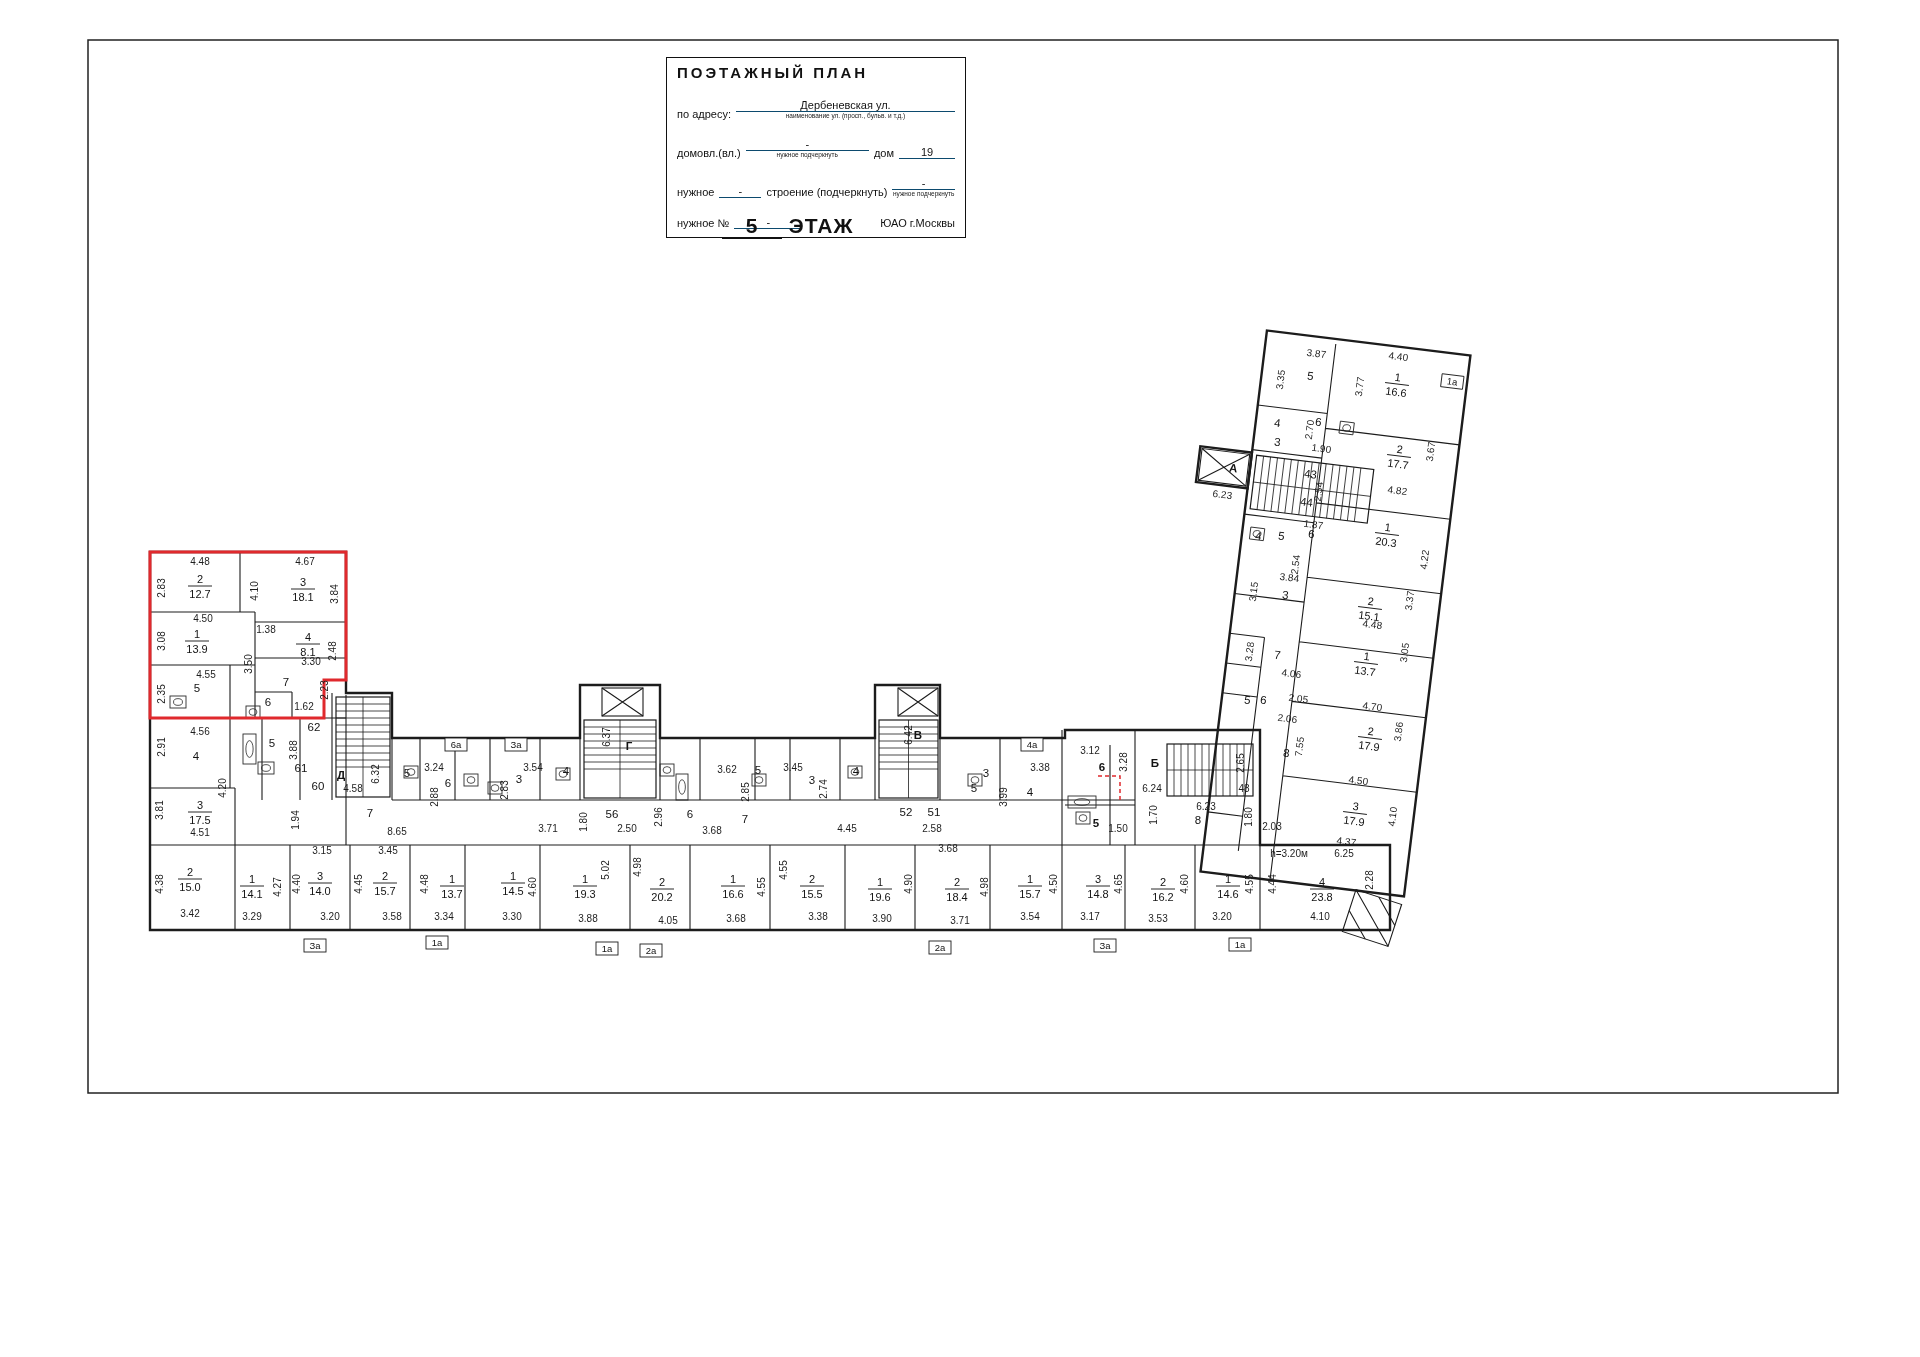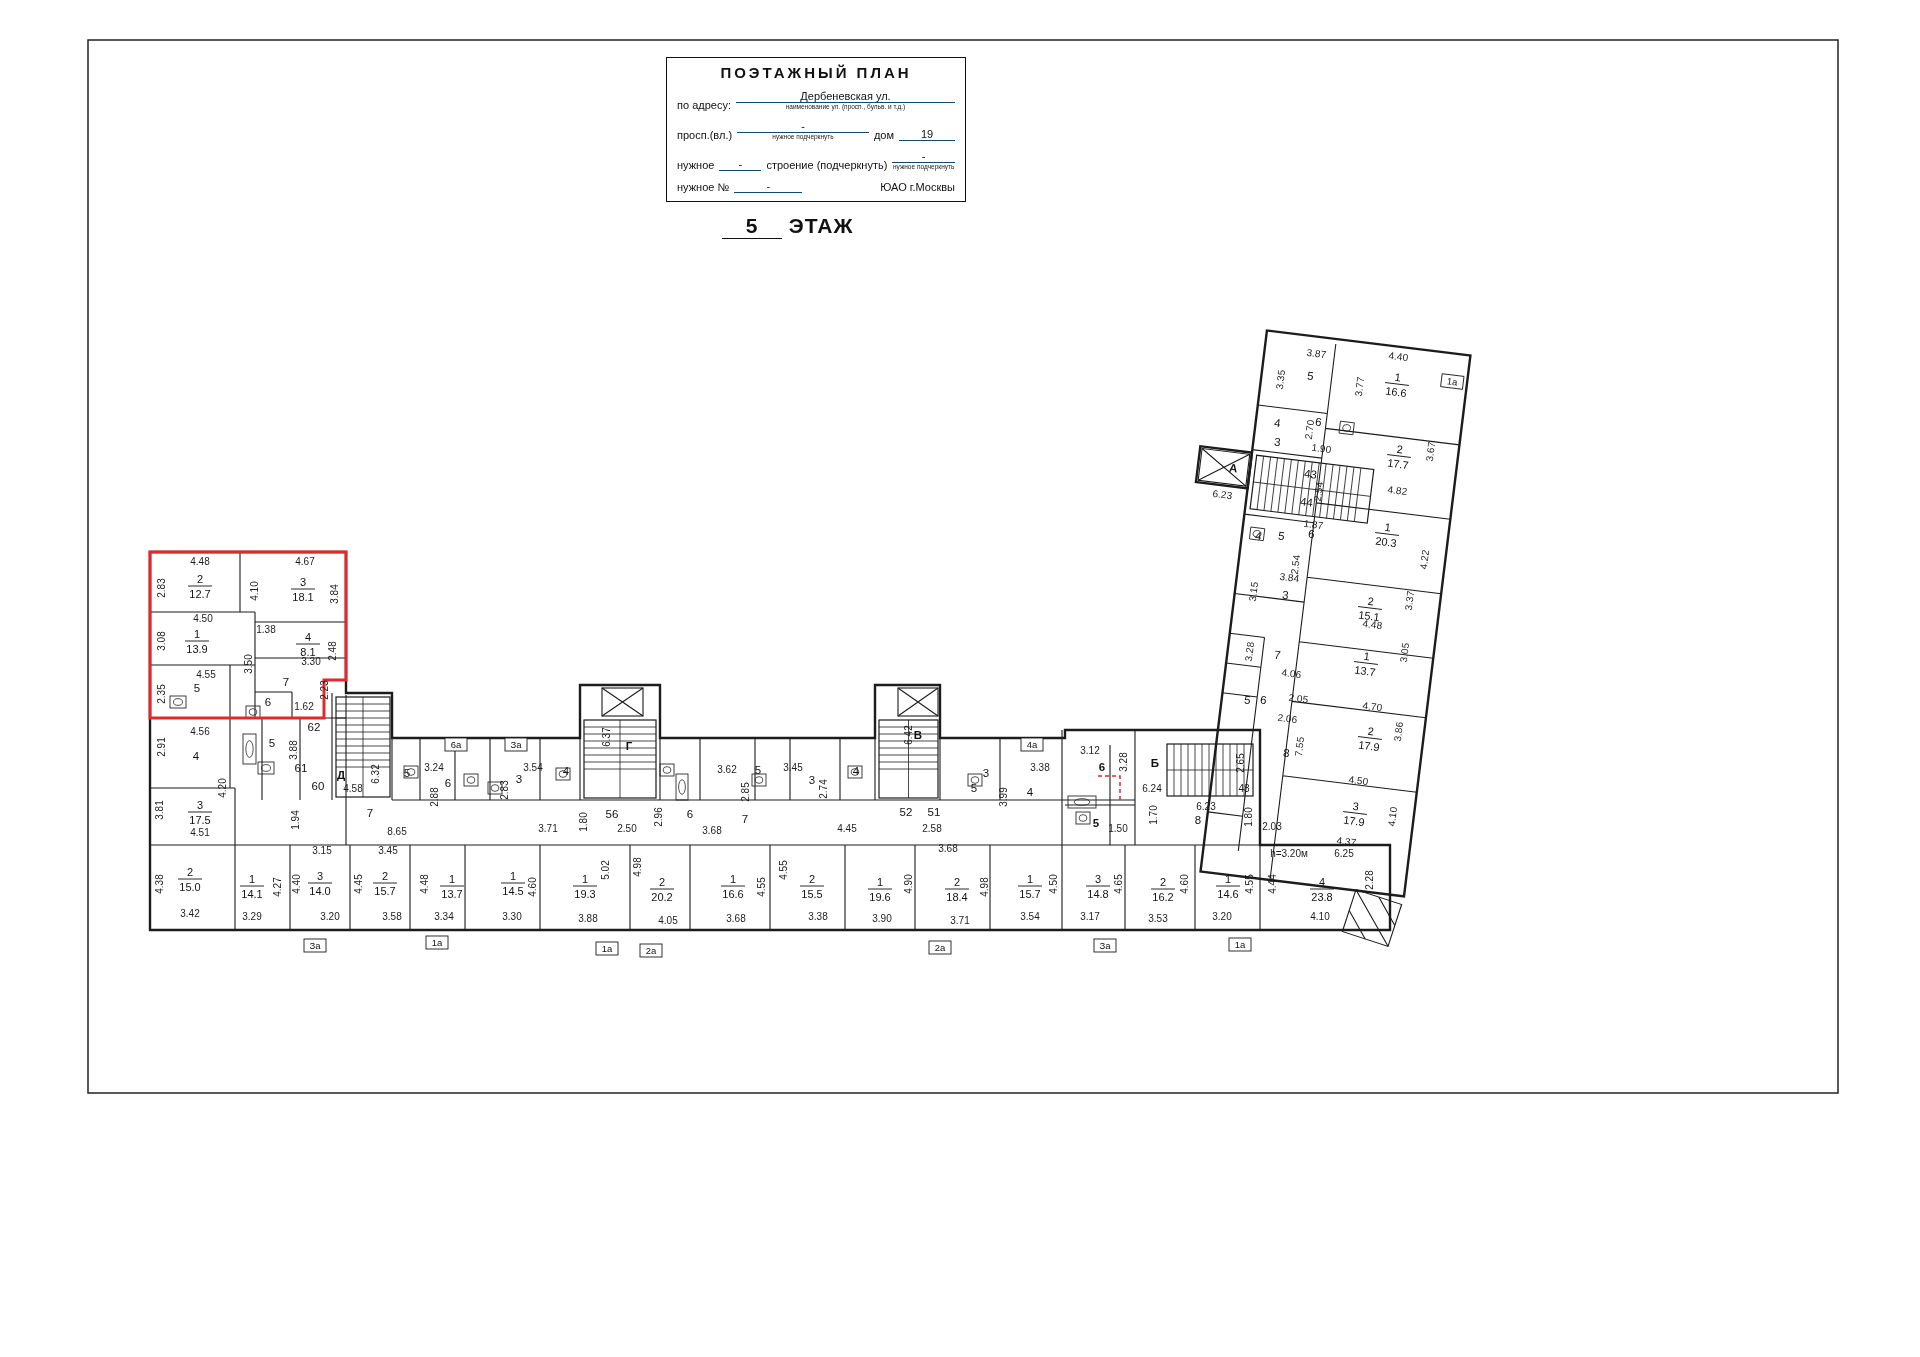--- a/index.html
+++ b/index.html
@@ -19,22 +19,22 @@
   text{font-family:"Liberation Sans",sans-serif;}
   .rm{font-size:11px;text-anchor:middle;fill:#131313;}
   .frac{stroke:#131313;stroke-width:0.9;}
   .dim{font-size:10px;text-anchor:middle;fill:#1d1d1d;}
   .lb{font-size:11.5px;text-anchor:middle;fill:#131313;}
   .tag{font-size:9.5px;text-anchor:middle;fill:#131313;}
   .tagbox{fill:#fff;stroke:#1c1c1c;stroke-width:0.9;}
   
   .titleblock{position:absolute;left:666px;top:57px;width:300px;border:1.6px solid #111;
       padding:6px 10px 8px 10px;font-size:11px;box-sizing:border-box;background:#fff;}
-  .tb-title{text-align:center;font-weight:bold;font-size:15px;letter-spacing:3px;margin-bottom:8px;}
-  .tb-row{display:flex;align-items:flex-end;gap:5px;margin-top:9px;}
+  .tb-title{font-weight:bold;font-size:15px;letter-spacing:3px;margin-bottom:8px;}
+  .tb-row{display:flex;align-items:flex-end;gap:5px;margin-top:18px;}
   .ub{border-bottom:1px solid #0c4a6e;text-align:center;padding:0 4px;min-width:26px;display:inline-block;}
   .col{display:inline-flex;flex-direction:column;flex:1;}
   .sub{font-size:6.5px;line-height:8px;text-align:center;color:#222;}
   .sp{flex:1;}
   .floor-heading{position:absolute;left:722px;top:214px;font-size:21px;font-weight:bold;letter-spacing:1px;}
   .fnum{display:inline-block;min-width:60px;text-align:center;border-bottom:1.8px solid #111;}
 </style>
 </head>
 <body>
 
@@ -43,21 +43,21 @@
   <div class="titleblock">
     <div class="tb-title">ПОЭТАЖНЫЙ ПЛАН</div>
     <div class="tb-row">
       <span>по адресу:</span>
       <span class="col">
         <span class="ub">Дербеневская ул.</span>
         <span class="sub">наименование ул. (просп., бульв. и т.д.)</span>
       </span>
     </div>
     <div class="tb-row">
-      <span>просп.(вл.)</span>
+      <span>домовл.(вл.)</span>
       <span class="col">
         <span class="ub">-</span>
         <span class="sub">нужное подчеркнуть</span>
       </span>
       <span>дом</span>
       <span class="ub" style="min-width:48px">19</span>
     </div>
     <div class="tb-row">
       <span>нужное</span>
       <span class="ub" style="min-width:34px">-</span>

